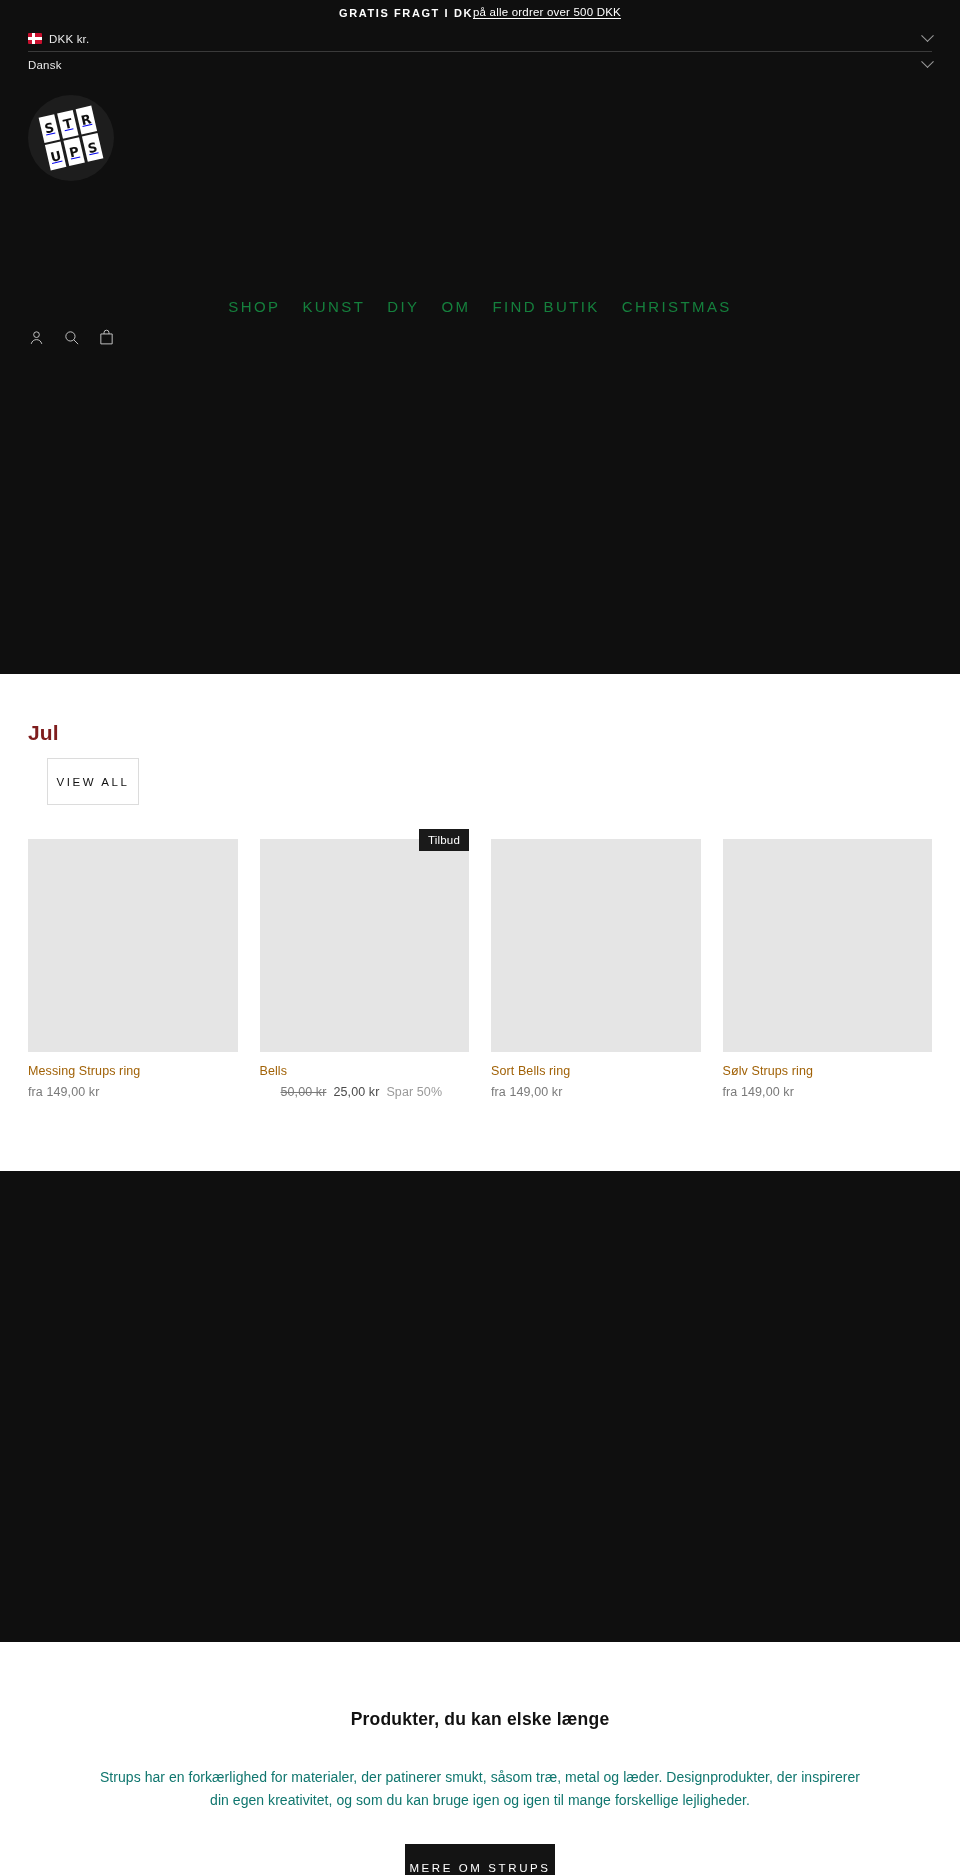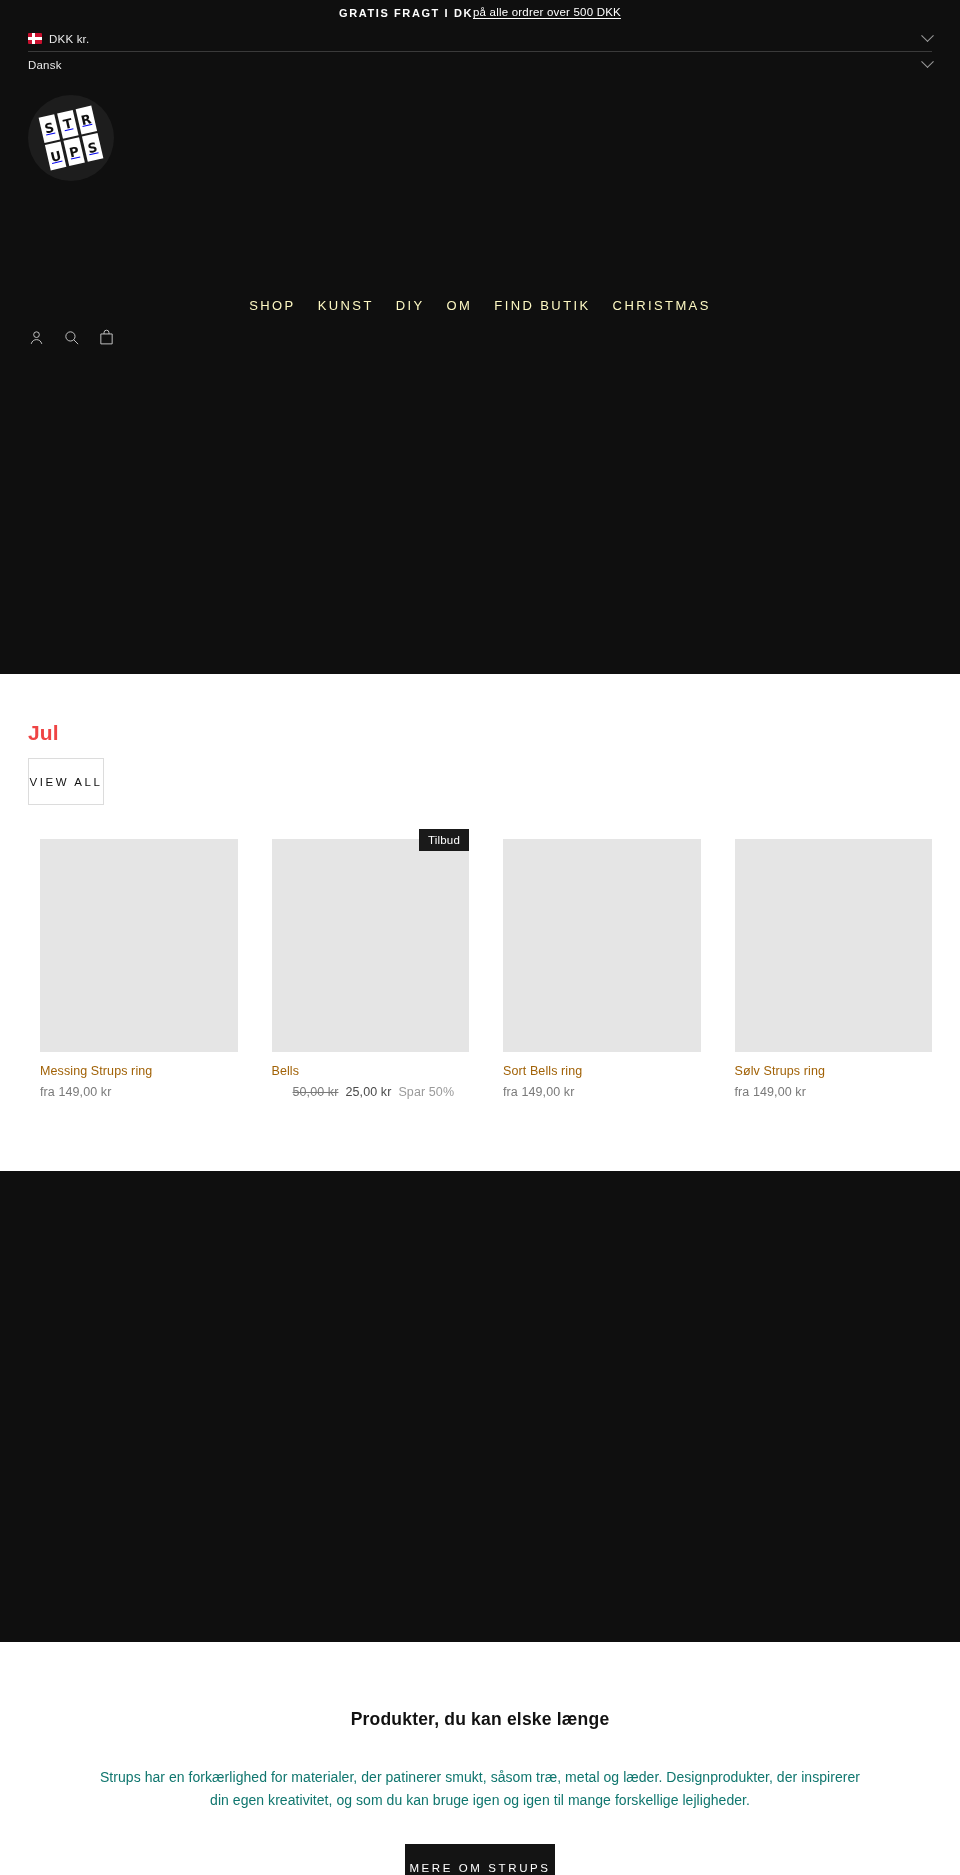--- a/index.html
+++ b/index.html
@@ -105,23 +105,23 @@
   }
 
   .nav {
     position: absolute;
     left: 0; right: 0; top: 222px;
     display: flex;
     justify-content: center;
     gap: 22px;
   }
   .nav a {
-    color: #fef9c3;
+    color: #15803d;
     text-decoration: none;
-    font-size: 13px;
+    font-size: 15px;
     letter-spacing: 2.4px;
     line-height: 1;
   }
 
   .icon-row {
     position: absolute;
     left: 28px; top: 252px;
     display: flex;
     align-items: center;
     gap: 18px;
@@ -129,49 +129,50 @@
   .icon-row svg { display: block; }
 
   
   .hero-media { height: 297px; background: #0f0f0f; }
 
   
   .collection { background: #ffffff; padding: 48px 28px 0 28px; }
   .collection h2 {
     font-size: 21px;
     font-weight: 700;
-    color: #ef4444;
+    color: #7f1d1d;
     letter-spacing: .1px;
     line-height: 1;
     margin-bottom: 15px;
   }
   .viewall {
     display: inline-flex;
     align-items: center;
     justify-content: center;
     text-align: center;
-    width: 76px;
+    width: 92px;
     height: 47px;
     border: 1px solid #dcdcdc;
     background: #fff;
     color: #111;
     font-size: 11.5px;
     letter-spacing: 2.6px;
     line-height: 16px;
     cursor: pointer;
     font-family: "Liberation Sans", sans-serif;
+    margin-left: 19px;
   }
 
   .grid {
     margin-top: 34px;
     display: grid;
     grid-template-columns: repeat(4, 1fr);
     gap: 0 22px;
   }
-  .card { position: relative; margin-left: 12px; }
+  .card { position: relative; }
   .thumb {
     width: 100%;
     height: 213px;
     background: #e5e5e5;
     position: relative;
   }
   .badge {
     position: absolute;
     top: -10px; right: 0;
     background: #1a1a1a;

